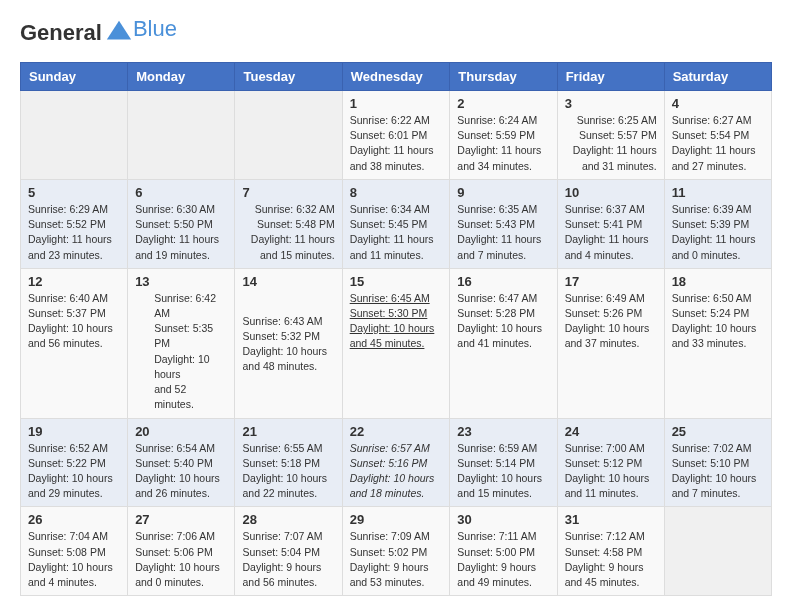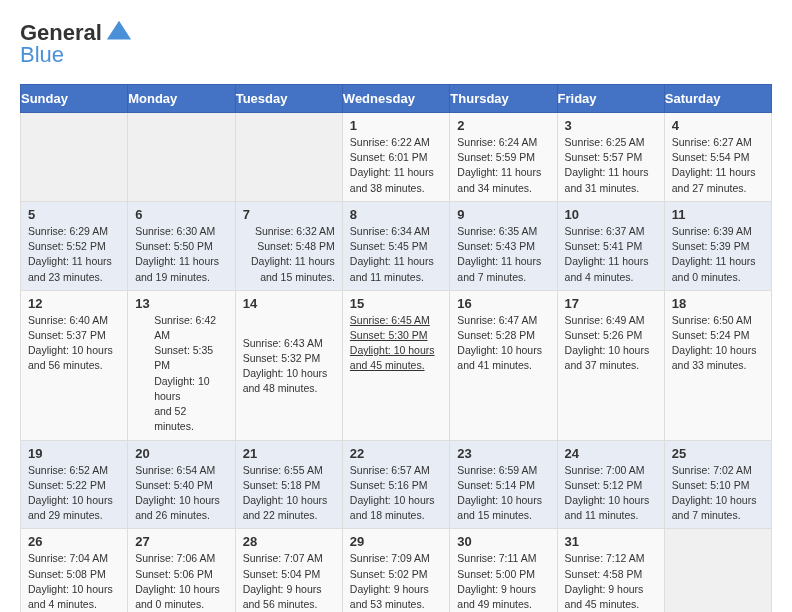--- a/index.html
+++ b/index.html
@@ -34,21 +34,21 @@
     }
     .calendar {
       width: 100%;
       border-collapse: collapse;
       border: 1px solid #ccc;
     }
     .calendar th {
       background-color: #4472c4;
       color: white;
       text-align: left;
-      padding: 6px 0;
+      padding: 6px 8px;
       font-size: 13px;
       font-weight: bold;
       border: 1px solid #3a62b0;
     }
     .calendar td {
       vertical-align: top;
       border: 1px solid #ddd;
       padding: 5px 7px;
       width: 108px;
       min-height: 80px;
@@ -74,21 +74,21 @@
     }
     .empty-cell {
       background: #f0f0f0 !important;
     }
   </style>
 </head>
 <body>
 
 <div class="header">
   <div class="logo">
-  <div style="display:flex;flex-direction:column;align-items:flex-start;">
+  <div style="display:flex;flex-direction:row;align-items:flex-start;">
     <div style="display:flex;align-items:center;">
       <span style="font-size:22px;font-weight:bold;color:#333;">General</span>
       <svg width="28" height="28" viewBox="0 0 30 30" xmlns="http://www.w3.org/2000/svg" style="margin-left:3px;margin-top:-4px;">
         <polygon points="15,4 28,24 2,24" fill="#4a90d9"></polygon>
       </svg>
     </div>
     <span style="font-size:22px;font-weight:normal;color:#4a90d9;margin-top:-4px;">Blue</span>
   </div>
 </div>
   <div class="title-section">
@@ -123,21 +123,21 @@
         </td>
         <td>
           <span class="day-number">2</span>
           <div class="day-info" style="white-space: pre-line;">Sunrise: 6:24 AM
 Sunset: 5:59 PM
 Daylight: 11 hours
 and 34 minutes.</div>
         </td>
         <td>
           <span class="day-number">3</span>
-          <div class="day-info" style="white-space: pre-line;">Sunrise: 6:25 AM
+          <div class="day-info" style="white-space: pre-line; text-align: right;">Sunrise: 6:25 AM
 Sunset: 5:57 PM
 Daylight: 11 hours
 and 31 minutes.</div>
         </td>
         <td>
           <span class="day-number">4</span>
           <div class="day-info" style="white-space: pre-line;">Sunrise: 6:27 AM
 Sunset: 5:54 PM
 Daylight: 11 hours
 and 27 minutes.</div>
@@ -262,21 +262,21 @@
         </td>
         <td>
           <span class="day-number">21</span>
           <div class="day-info" style="white-space: pre-line;">Sunrise: 6:55 AM
 Sunset: 5:18 PM
 Daylight: 10 hours
 and 22 minutes.</div>
         </td>
         <td>
           <span class="day-number">22</span>
-          <div class="day-info" style="white-space: pre-line;">Sunrise: 6:57 AM
+          <div class="day-info" style="white-space: pre-line; font-style: italic;">Sunrise: 6:57 AM
 Sunset: 5:16 PM
 Daylight: 10 hours
 and 18 minutes.</div>
         </td>
         <td>
           <span class="day-number">23</span>
           <div class="day-info" style="white-space: pre-line;">Sunrise: 6:59 AM
 Sunset: 5:14 PM
 Daylight: 10 hours
 and 15 minutes.</div>

